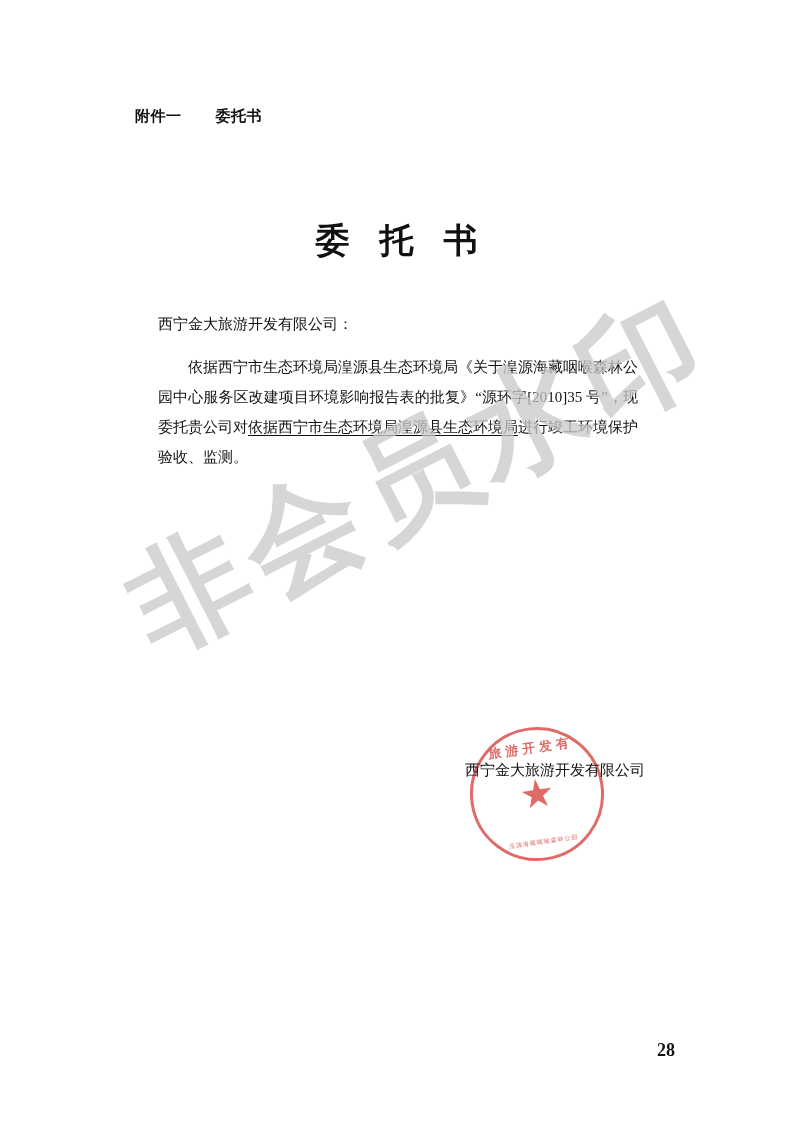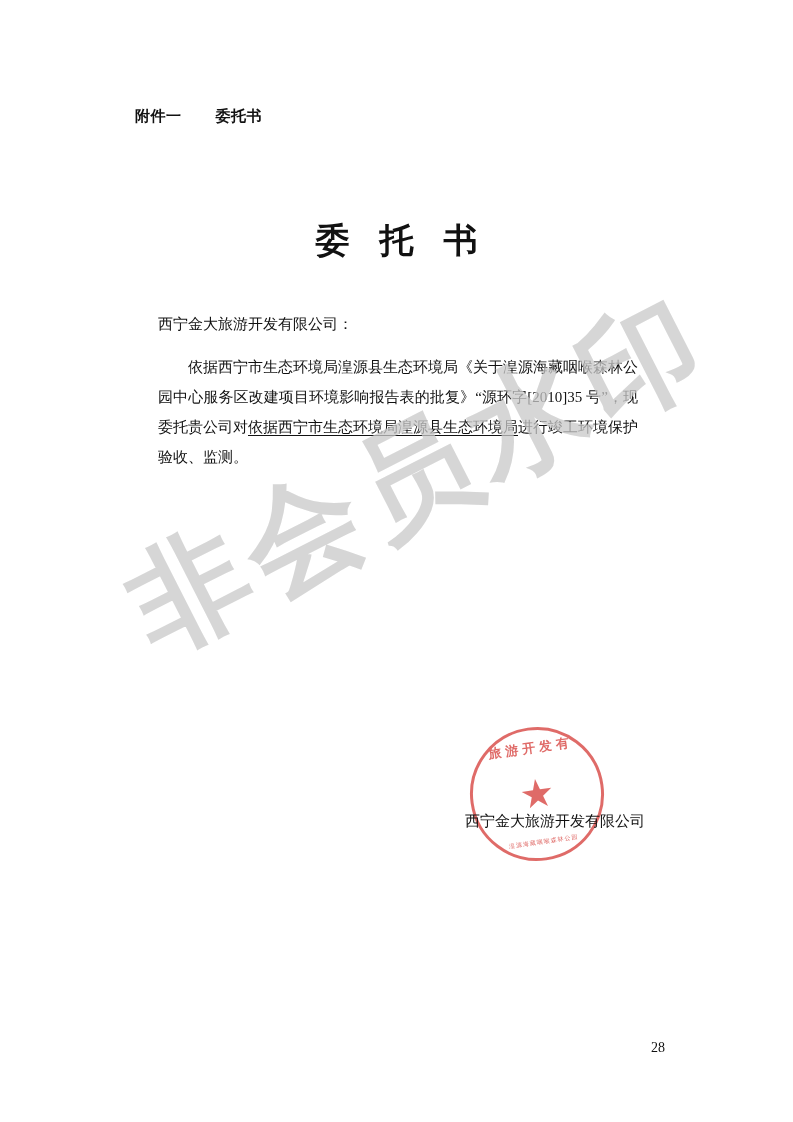--- a/index.html
+++ b/index.html
@@ -56,21 +56,21 @@
     text-align: justify;
     text-indent: 30px;
   }
   .u {
     text-decoration: underline;
     text-underline-offset: 3px;
   }
   .signature {
     position: absolute;
     right: 148px;
-    top: 805px;
+    top: 754px;
     font-size: 15px;
     text-align: left;
     line-height: 2.2;
   }
   .sig-line { white-space: pre; }
   .sig-date { letter-spacing: 1px; }
 
   
   .seal {
     position: absolute;
@@ -127,24 +127,24 @@
     font-size: 118px;
     font-weight: bold;
     letter-spacing: 8px;
     line-height: 1;
     white-space: nowrap;
     pointer-events: none;
     font-family: "Liberation Sans", "DejaVu Sans", sans-serif;
   }
   .page-number {
     position: absolute;
-    right: 128px;
+    right: 118px;
     top: 1040px;
-    font-size: 14px;
-    font-weight: normal;
+    font-size: 18px;
+    font-weight: bold;
   }
 </style>
 </head>
 <body>
 
 <div class="page">
 
   <div class="attachment-line">
     <span class="label">附件一</span><span>委托书</span>
   </div>

